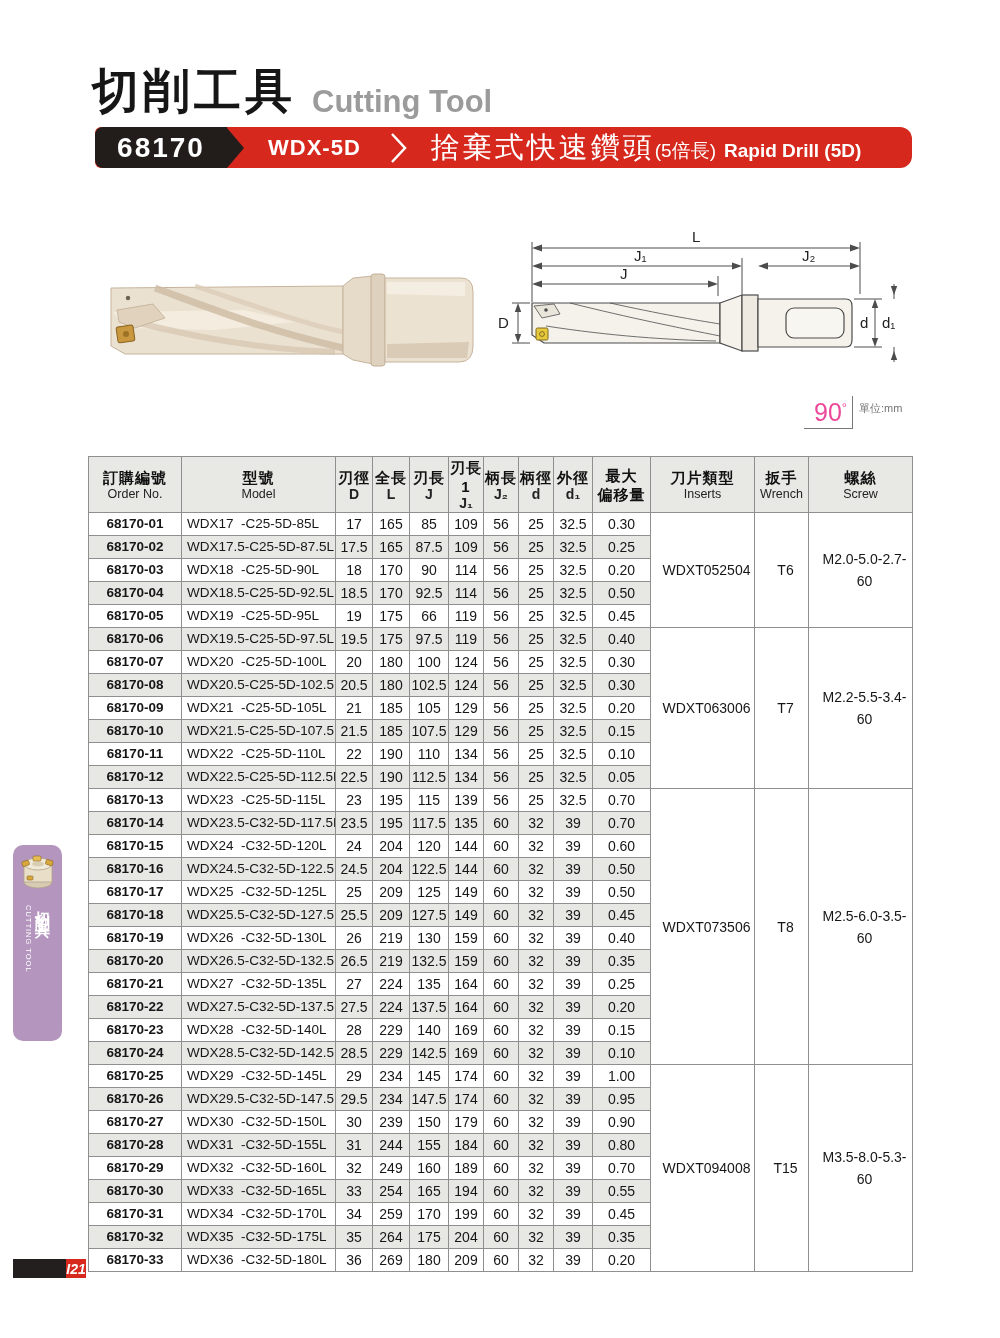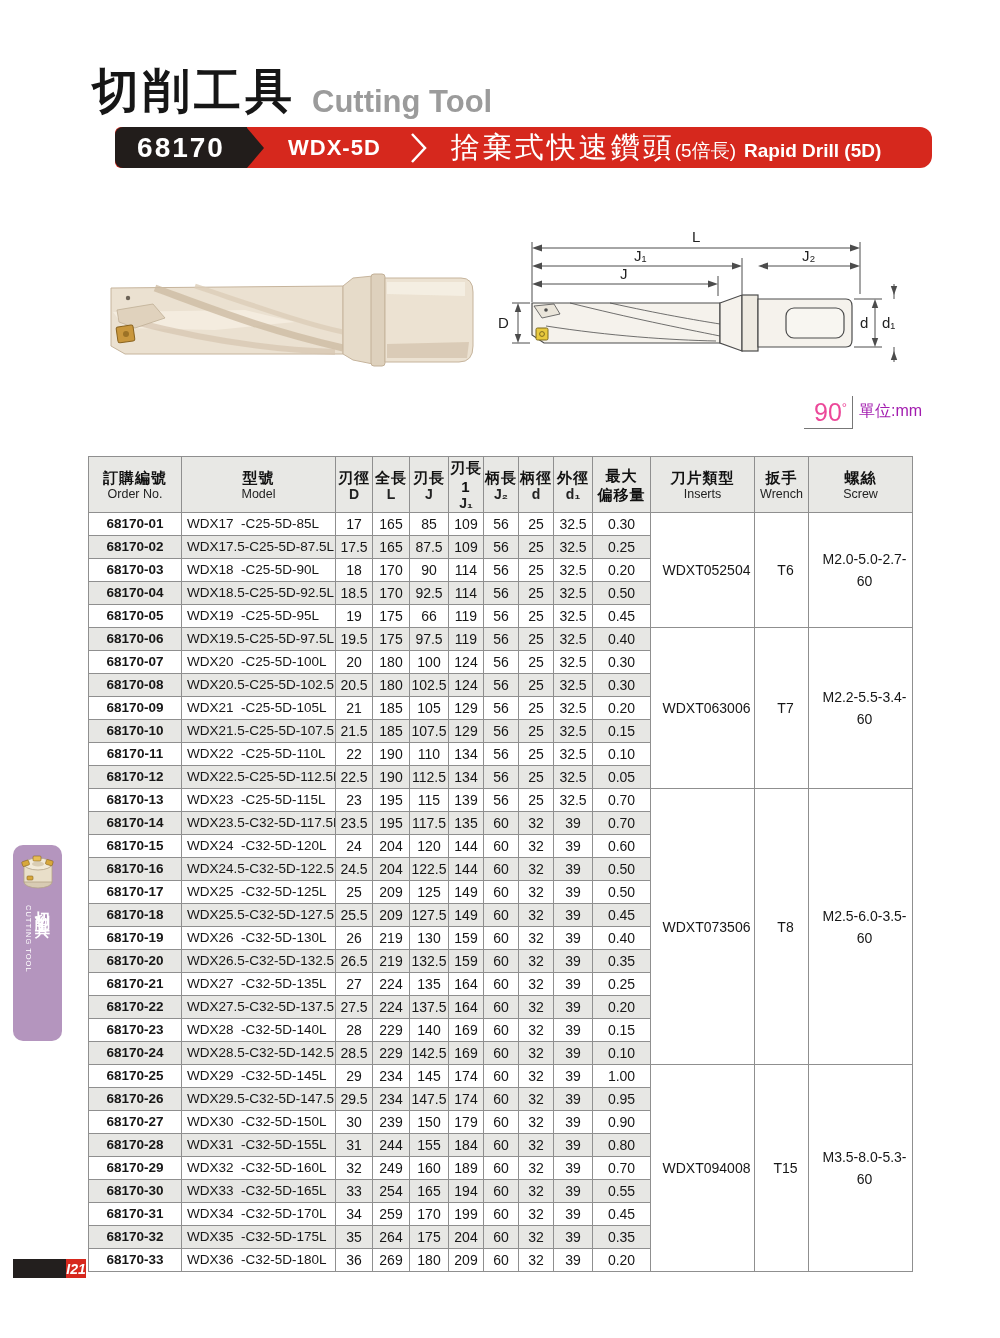--- a/index.html
+++ b/index.html
@@ -8,21 +8,21 @@
 
   .page { position:absolute; inset:0; background:#ffffff; overflow:hidden; }
 
   
   .page-title { position:absolute; left:92px; top:60px; display:flex; align-items:flex-end; gap:16px; }
   .page-title .zh { font-size:47px; font-weight:bold; color:#161616; letter-spacing:4px; }
   .page-title .en { font-size:31px; font-weight:bold; color:#9b9b9b; padding-bottom:3px; }
 
   
   .banner { position:absolute; left:95px; top:127px; width:817px; height:41px;
-            background:#d6281d; border-radius:6px 12px 12px 6px; display:flex; align-items:center;margin-left:20px; }
+            background:#d6281d; border-radius:6px 12px 12px 6px; display:flex; align-items:center; }
   .banner .pill { width:132px; height:41px; background:#221d1b; border-radius:8px 0 0 8px;
                   display:flex; align-items:center; justify-content:center; }
   .banner .pill span { color:#fff; font-size:28px; font-weight:bold; letter-spacing:2px; }
   .banner .pill-arrow { width:0; height:0; border-top:20.5px solid transparent;
                         border-bottom:20.5px solid transparent; border-left:17px solid #221d1b; }
   .banner .series { color:#fff; font-size:22px; font-weight:bold; margin-left:24px; letter-spacing:1px; }
   .banner .chev { margin-left:28px; }
   .banner .btitle { display:flex; align-items:baseline; margin-left:22px; color:#fff; white-space:nowrap; }
   .banner .btitle .t-zh { font-size:29px; font-weight:normal; letter-spacing:3px; }
   .banner .btitle .t-sub { font-size:19px; }
@@ -30,21 +30,21 @@
 
   
   .photo-wrap { position:absolute; left:95px; top:252px; }
   .diagram-wrap { position:absolute; left:490px; top:228px; }
 
   
   .unit-row { position:absolute; left:804px; top:396px; display:flex; align-items:flex-start; }
   .angle-box { font-size:25px; color:#ec4899; padding:2px 5px 1px 10px;
                border-right:1px solid #777; border-bottom:1px solid #777; }
   .angle-box sup { font-size:13px; }
-  .unit-label { font-size:16px; color:#a21caf; margin:5px 0 0 6px; }
+  .unit-label { font-size:11px; color:#737373; margin:5px 0 0 6px; }
 
   
   .tbl { position:absolute; left:88px; top:456px; width:824px; border-collapse:collapse; table-layout:fixed; }
   .tbl th, .tbl td { border:1px solid #8f8f8f; overflow:hidden; }
   .tbl thead th { background:#e8e8e5; height:47px; text-align:center; vertical-align:middle; padding:1px 0; }
   .h-zh { font-size:15px; font-weight:bold; letter-spacing:1px; line-height:19px; color:#111; }
   .h-en { font-size:12.5px; font-weight:normal; line-height:15px; color:#222; }
   .h-en.bold { font-weight:bold; font-size:14px; }
   .tbl tbody td { height:22.23px; font-size:14px; text-align:center; padding:0; background:#fff; line-height:22px; color:#161616; }
   .tbl tbody tr.alt td { background:#e7e7e4; }

